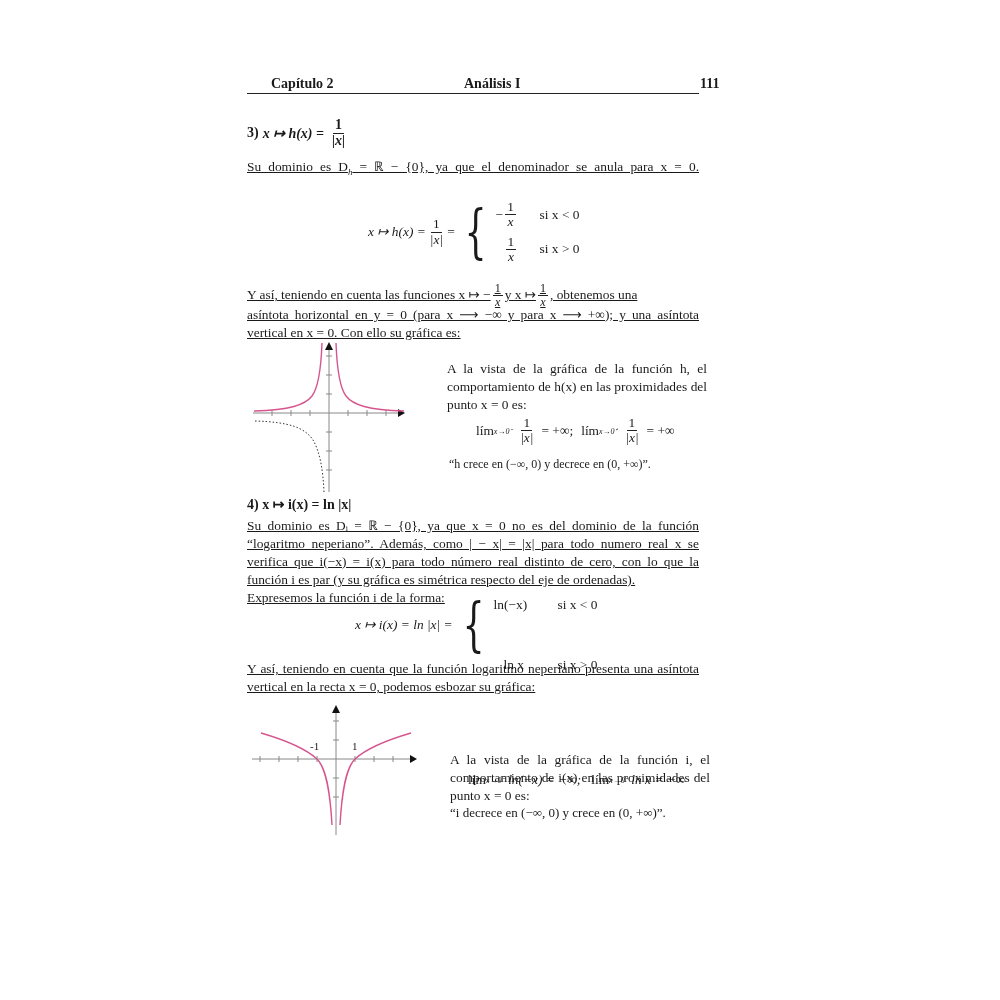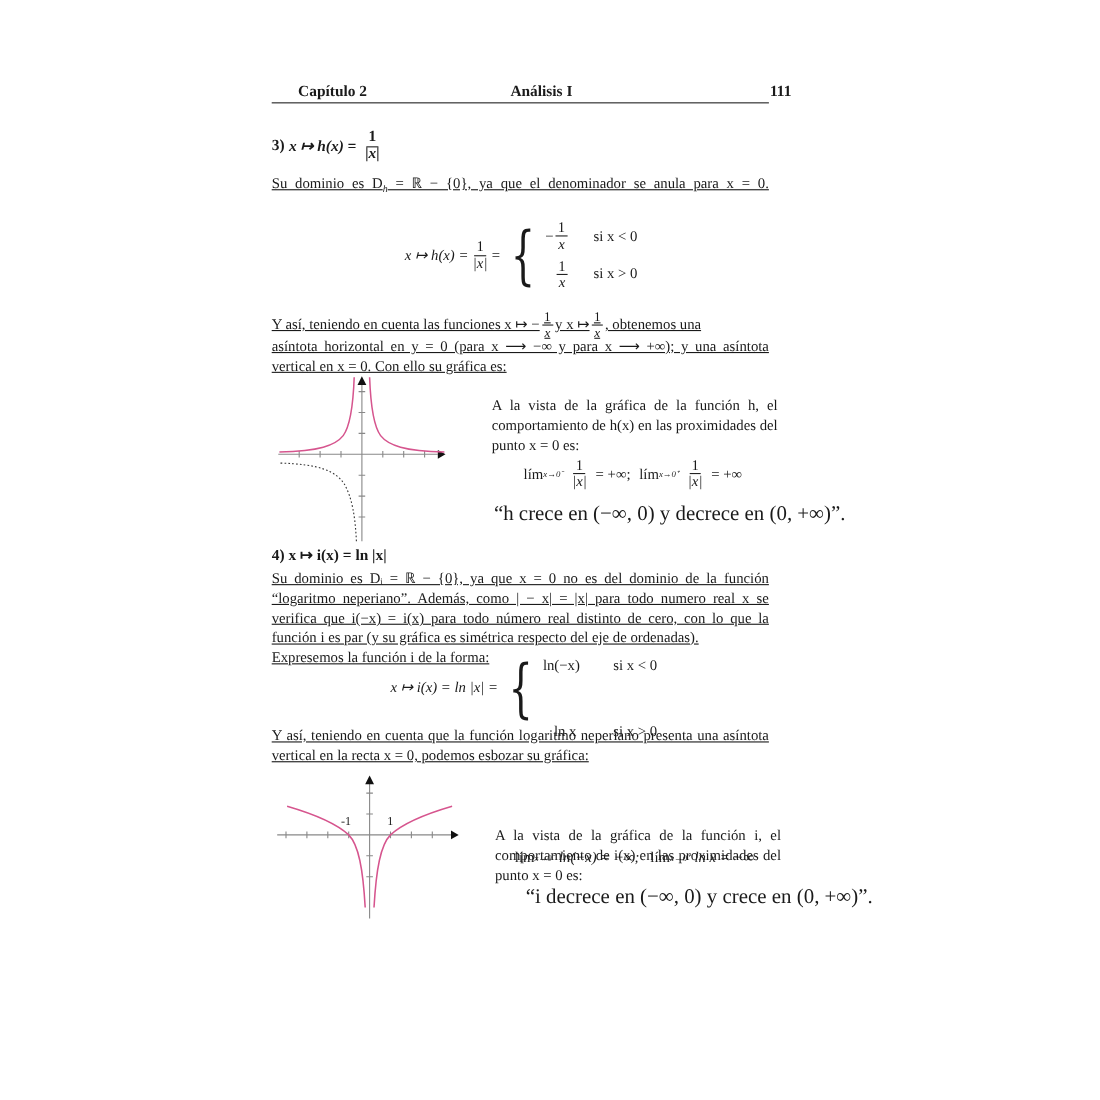--- a/index.html
+++ b/index.html
@@ -136,21 +136,21 @@
       <span>lím</span>
       <span class="sub">x→0⁺</span>
     </span>
   <span class="frac">
       <span class="num">1</span>
       <span class="den mi">|x|</span>
     </span>
   <span>= +∞</span>
 </div>
 
-<div class="abs" style="left:449px; top:457px; font-size:19px; font-family:'Liberation Serif',serif;">“h crece en (−∞, 0) y decrece en (0, +∞)”.</div>
+<div class="abs" style="left:449px; top:457px; font-size:12px; font-family:'Liberation Serif',serif;">“h crece en (−∞, 0) y decrece en (0, +∞)”.</div>
 
 <div class="abs bold" style="left:247px; top:496px; font-style:normal;">4) x ↦ i(x) = ln |x|</div>
 
 <div class="abs p" style="top:517px;">
   <div style="text-align:justify; text-align-last:left;">Su dominio es Dᵢ = ℝ − {0}, ya que x = 0 no es del dominio de la función “logaritmo neperiano”. Además, como | − x| = |x| para todo numero real x se verifica que i(−x) = i(x) para todo número real distinto de cero, con lo que la función i es par (y su gráfica es simétrica respecto del eje de ordenadas).</div>
   <div>Expresemos la función i de la forma:</div>
 </div>
 
 <div class="abs eq" style="left:355px; top:596px;">
   <span style="font-style:italic;">x ↦ i(x) = ln |x| =</span>
@@ -201,13 +201,13 @@
       <span class="sub">x→0⁻</span>
     </span>
   <span style="font-style:italic;">ln(−x) = −∞;</span>
   <span class="lim" style="margin-left:6px;">
       <span>lím</span>
       <span class="sub">x→0⁺</span>
     </span>
   <span style="font-style:italic;">ln x = −∞</span>
 </div>
 
-<div class="abs" style="left:450px; top:805px; font-size:19px; font-family:'Liberation Serif',serif;margin-left:28px;">“i decrece en (−∞, 0) y crece en (0, +∞)”.</div>
+<div class="abs" style="left:450px; top:805px; font-size:13px; font-family:'Liberation Serif',serif;">“i decrece en (−∞, 0) y crece en (0, +∞)”.</div>
 
 </body></html>

